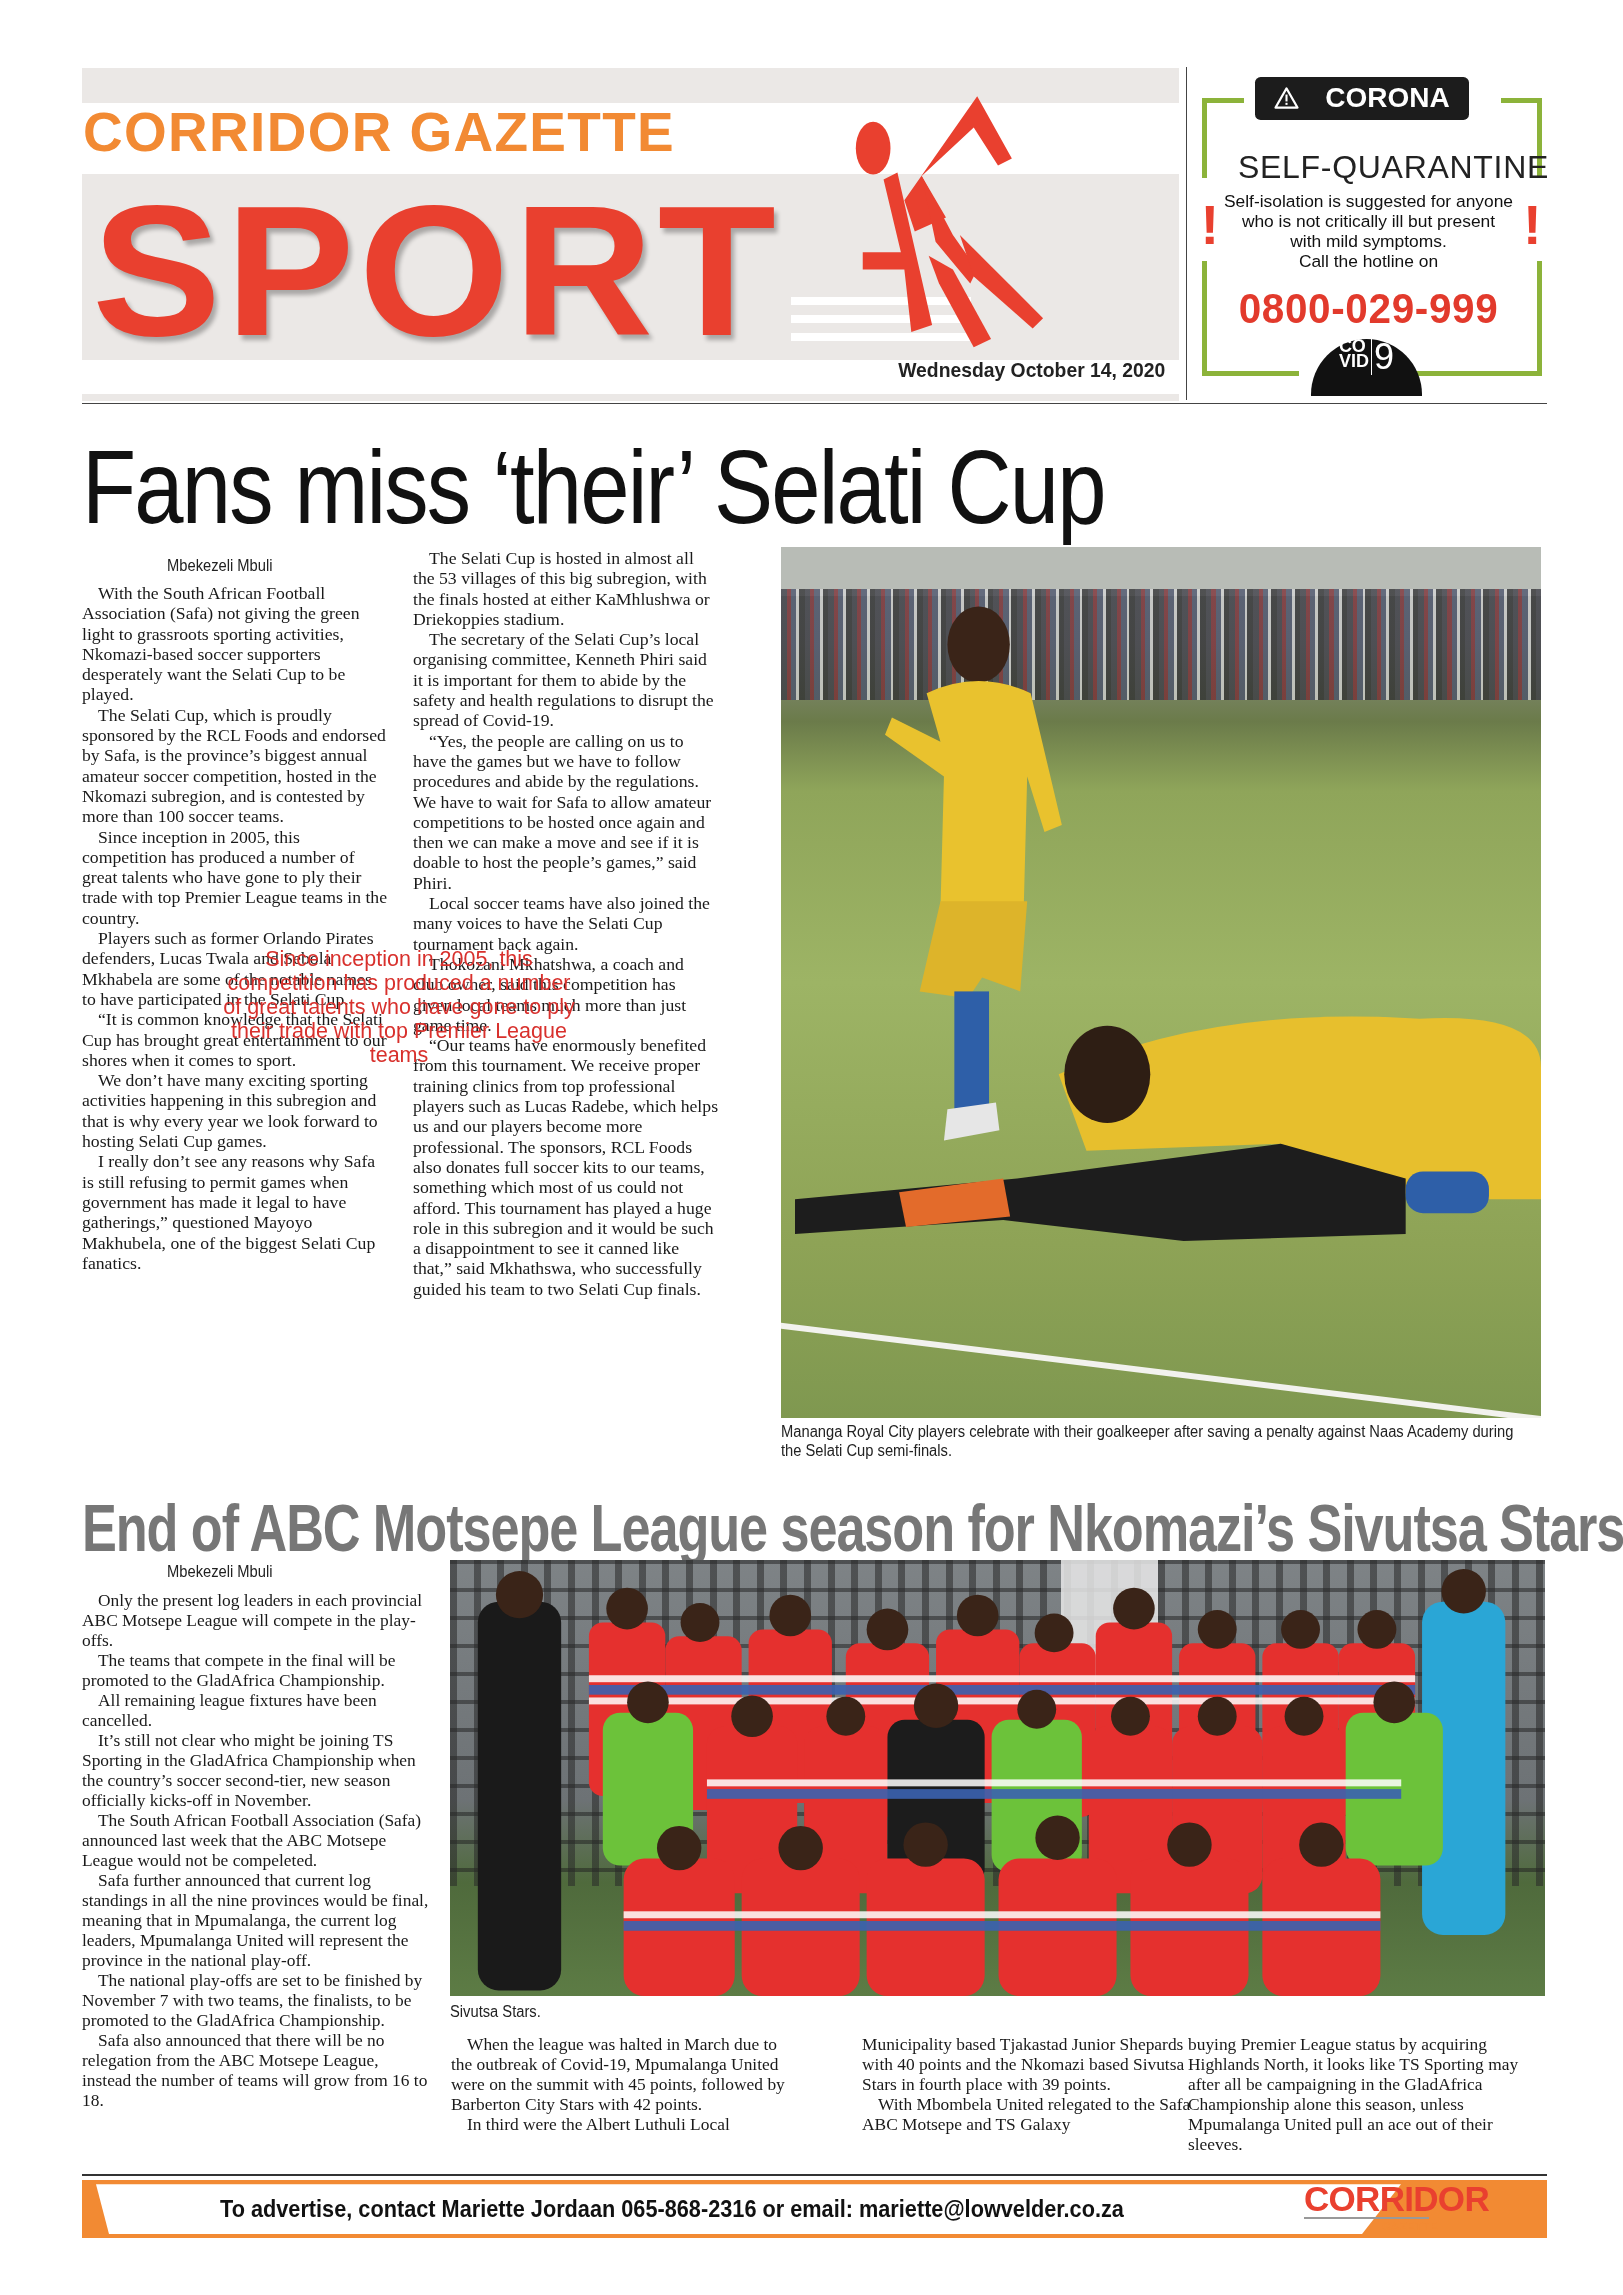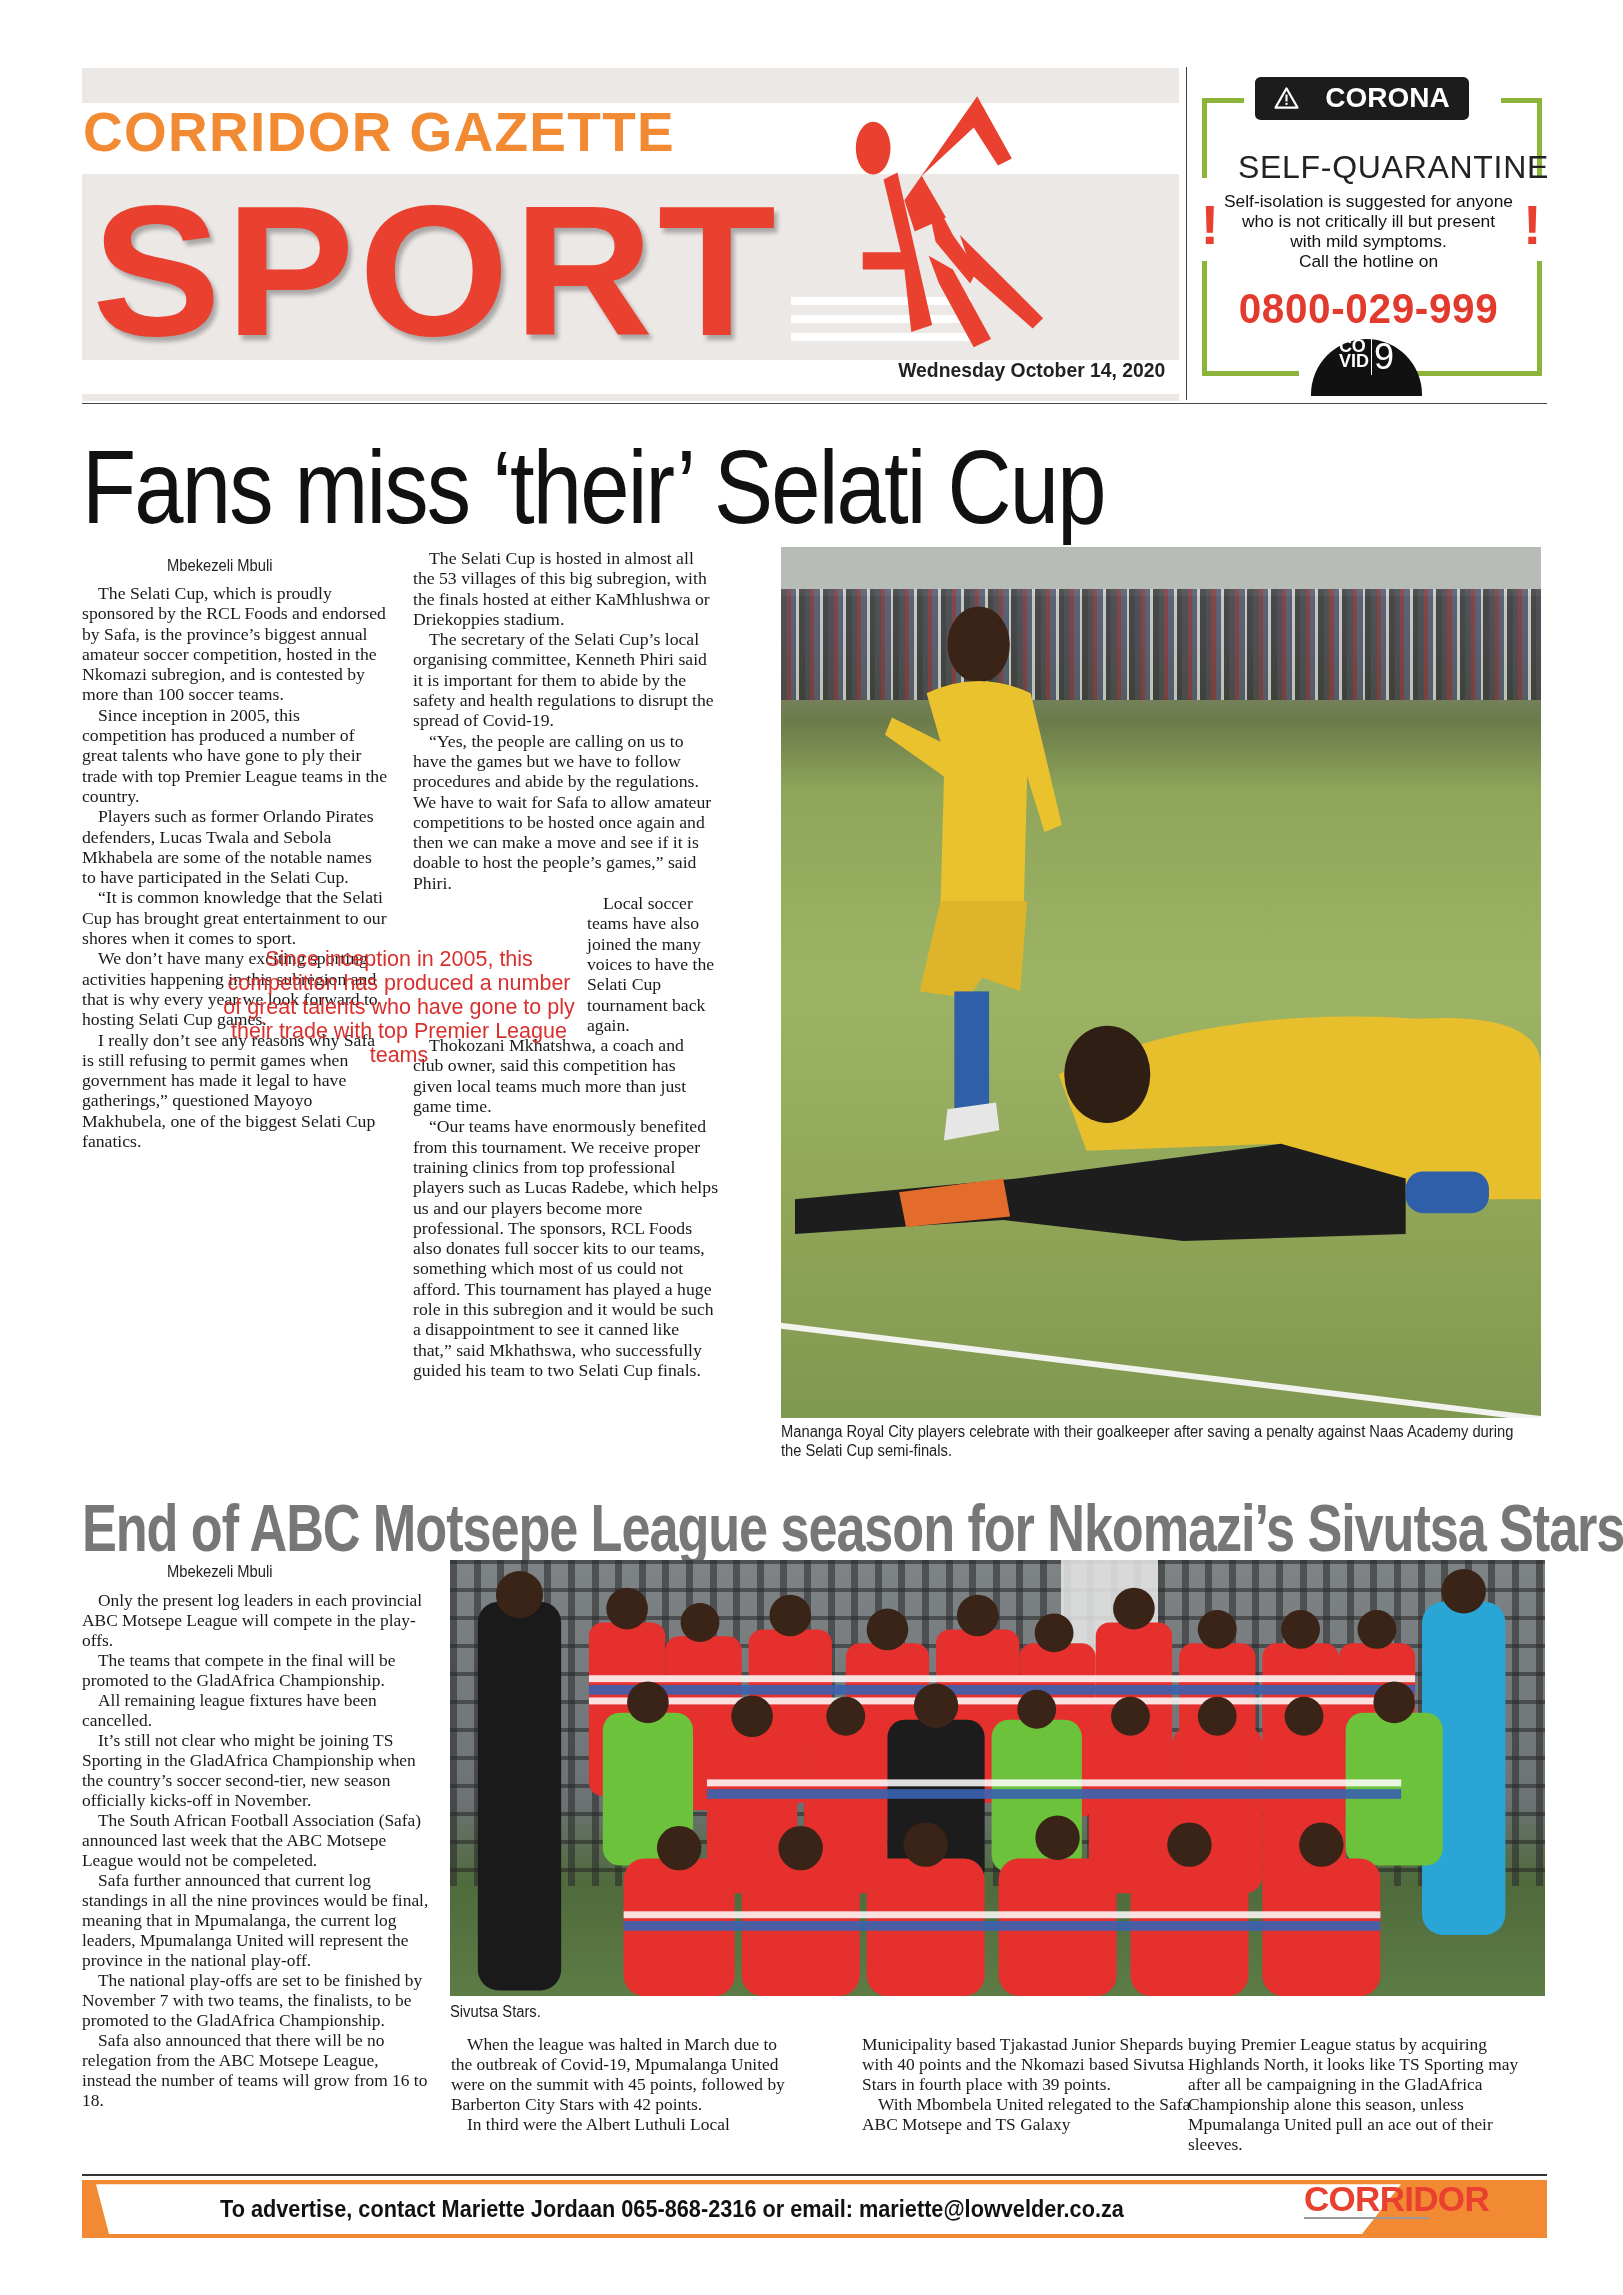--- a/index.html
+++ b/index.html
@@ -149,33 +149,34 @@
     <div class="nine">9</div>
   </div>
 </aside>
 <div class="mast-divider-h"></div>
 
 <h1 class="headline-1">Fans miss ‘their’ Selati Cup</h1>
 
 <div class="byline" style="left:167px; top:557px;">Mbekezeli Mbuli</div>
 
 <div class="col col-a1-1">
+  <p>With the South African Football Association (Safa) not giving the green light to grassroots sporting activities, Nkomazi-based soccer supporters desperately want the Selati Cup to be played.</p>
   <p>The Selati Cup, which is proudly sponsored by the RCL Foods and endorsed by Safa, is the province’s biggest annual amateur soccer competition, hosted in the Nkomazi subregion, and is contested by more than 100 soccer teams.</p>
   <p style="padding-right:0"><span>Since inception in 2005, this competition has produced a number of great talents who have gone to ply their trade with top Premier League teams in the country.</span></p>
   <p style="width:305px">Players such as former Orlando Pirates defenders, Lucas Twala and Sebola Mkhabela are some of the notable names to have participated in the Selati Cup.</p>
   <p>“It is common knowledge that the Selati Cup has brought great entertainment to our shores when it comes to sport.</p>
   <p>We don’t have many exciting sporting activities happening in this subregion and that is why every year we look forward to hosting Selati Cup games.</p>
   <p>I really don’t see any reasons why Safa is still refusing to permit games when government has made it legal to have gatherings,” questioned Mayoyo Makhubela, one of the biggest Selati Cup fanatics.</p>
 </div>
 
 <div class="col col-a1-2">
   <p>The Selati Cup is hosted in almost all the 53 villages of this big subregion, with the finals hosted at either KaMhlushwa or Driekoppies stadium.</p>
   <p>The secretary of the Selati Cup’s local organising committee, Kenneth Phiri said it is important for them to abide by the safety and health regulations to disrupt the spread of Covid-19.</p>
   <p>“Yes, the people are calling on us to have the games but we have to follow procedures and abide by the regulations. We have to wait for Safa to allow amateur competitions to be hosted once again and then we can make a move and see if it is doable to host the people’s games,” said Phiri.</p>
-  <p style="margin-left:174px">Local soccer teams have also joined the many voices to have the Selati Cup tournament back again.</p>
+  <p style="">Local soccer teams have also joined the many voices to have the Selati Cup tournament back again.</p>
   <p>Thokozani Mkhatshwa, a coach and club owner, said this competition has given local teams much more than just game time.</p>
   <p>“Our teams have enormously benefited from this tournament. We receive proper training clinics from top professional players such as Lucas Radebe, which helps us and our players become more professional. The sponsors, RCL Foods also donates full soccer kits to our teams, something which most of us could not afford. This tournament has played a huge role in this subregion and it would be such a disappointment to see it canned like that,” said Mkhathswa, who successfully guided his team to two Selati Cup finals.</p>
 </div>
 
 <div class="pullquote">Since inception in 2005, this competition has produced a number of great talents who have gone to ply their trade with top Premier League teams</div>
 
 <figure class="photo-1">
   <div class="sky"></div>
   <div class="crowd"></div>
   <div class="pitch-line"></div>

